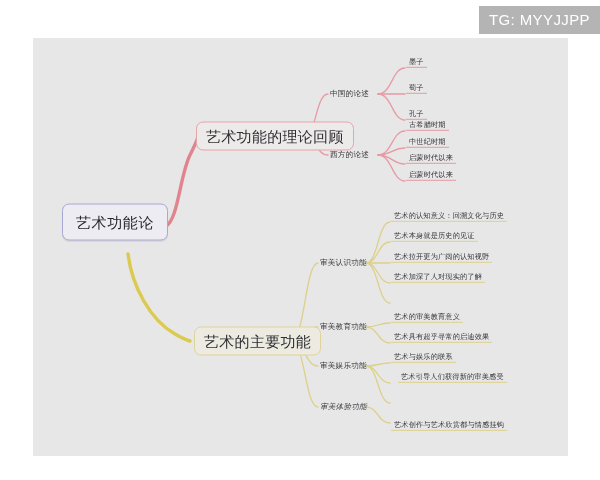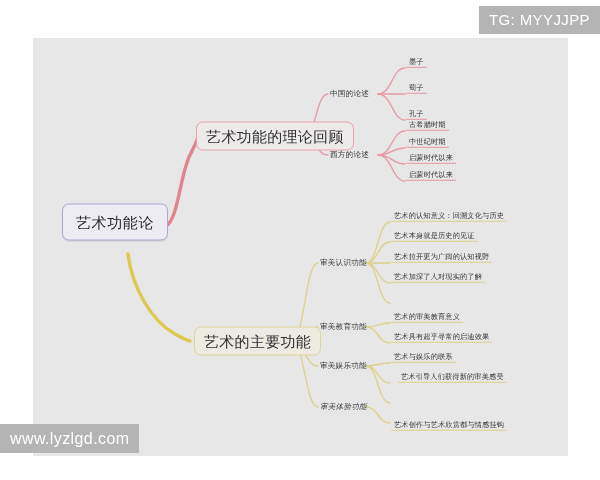--- a/index.html
+++ b/index.html
@@ -160,15 +160,14 @@
 
   <div class="node leaf yellow" style="left:391px;top:323px;transform:translateY(-100%);">艺术的审美教育意义</div>
   <div class="node leaf yellow" style="left:391px;top:343px;transform:translateY(-100%);">艺术具有超乎寻常的启迪效果</div>
 
   <div class="node leaf yellow" style="left:391px;top:363px;transform:translateY(-100%);">艺术与娱乐的联系</div>
   <div class="node leaf yellow" style="left:384px;top:383px;transform:translateY(-100%);margin-left:14px;">艺术引导人们获得新的审美感受</div>
   <div class="node leaf yellow" style="left:391px;top:403px;transform:translateY(-100%);margin-top:28px;">艺术创作与艺术欣赏都与情感挂钩</div>
 
 
   <div class="watermark" id="wm-tg">TG: MYYJJPP</div>
-  <div class="watermark" id="wm-site">www.lyzlgd.com</div>
 
 </div>
 
 </body></html>

